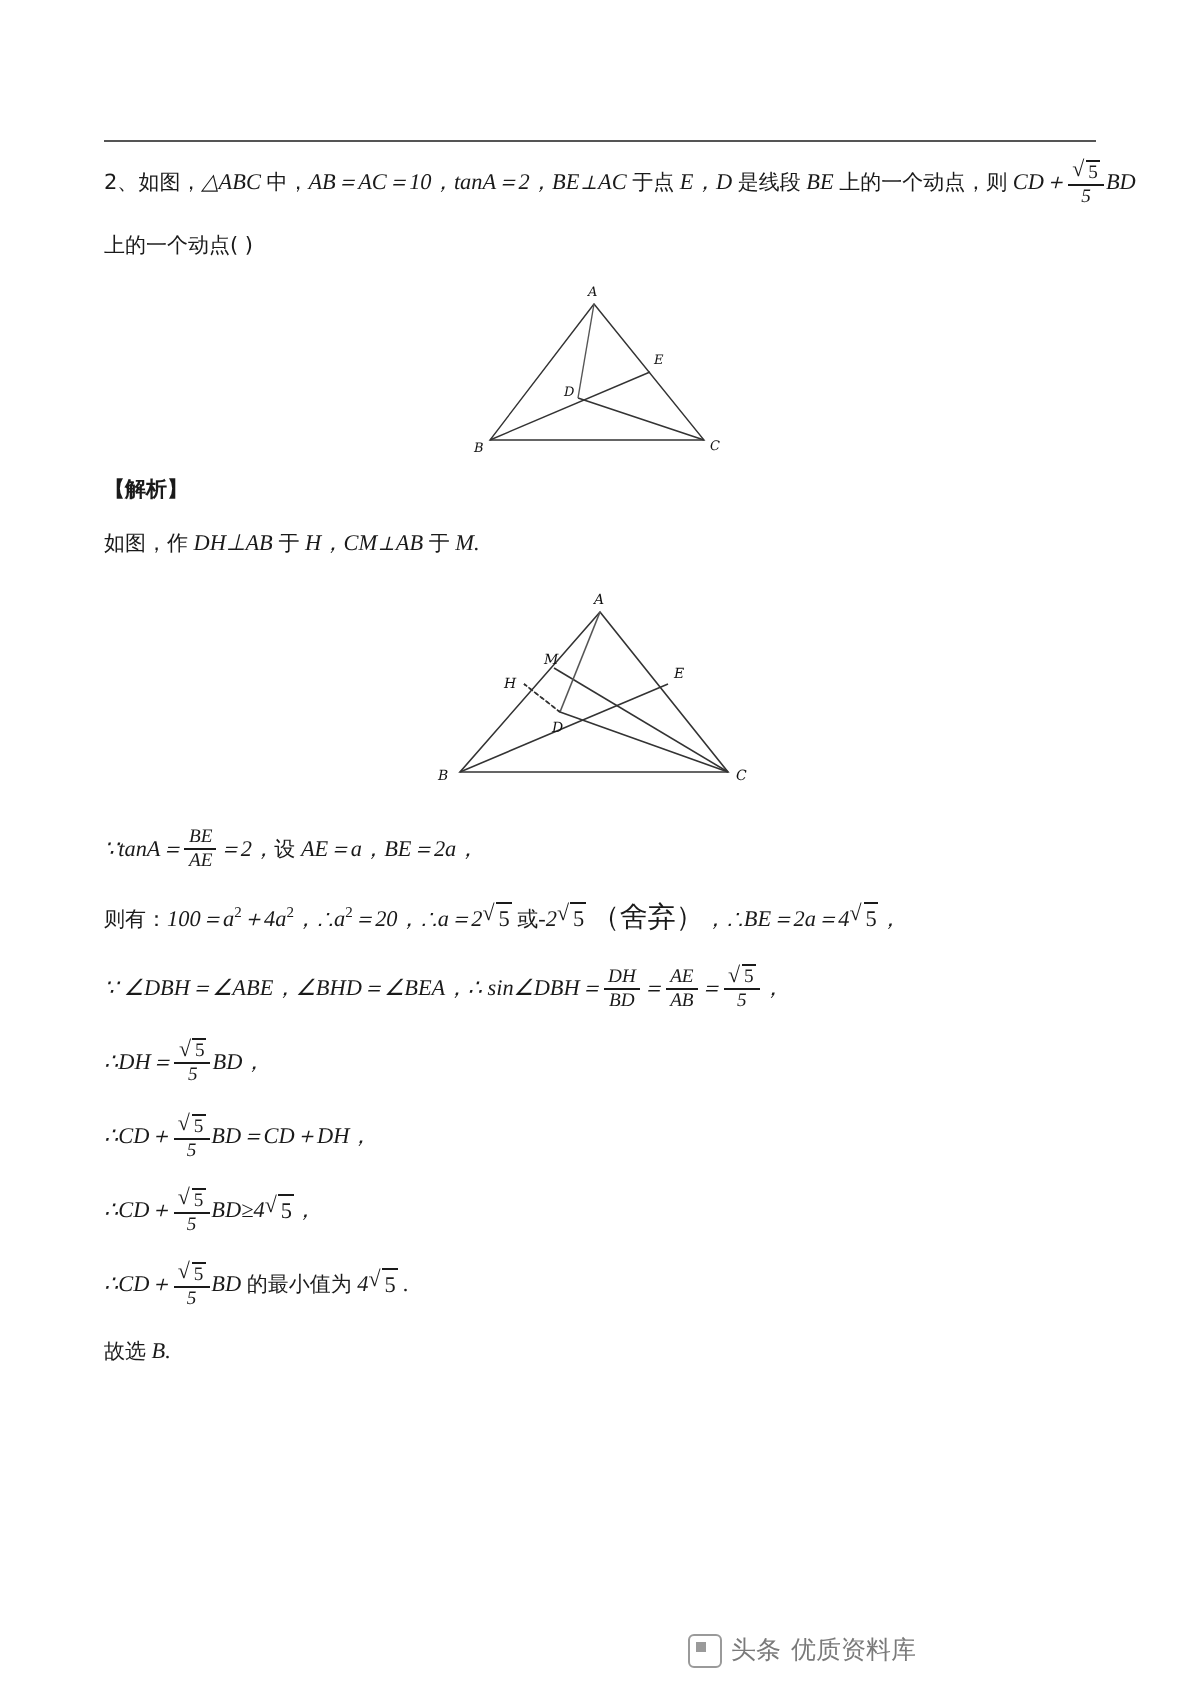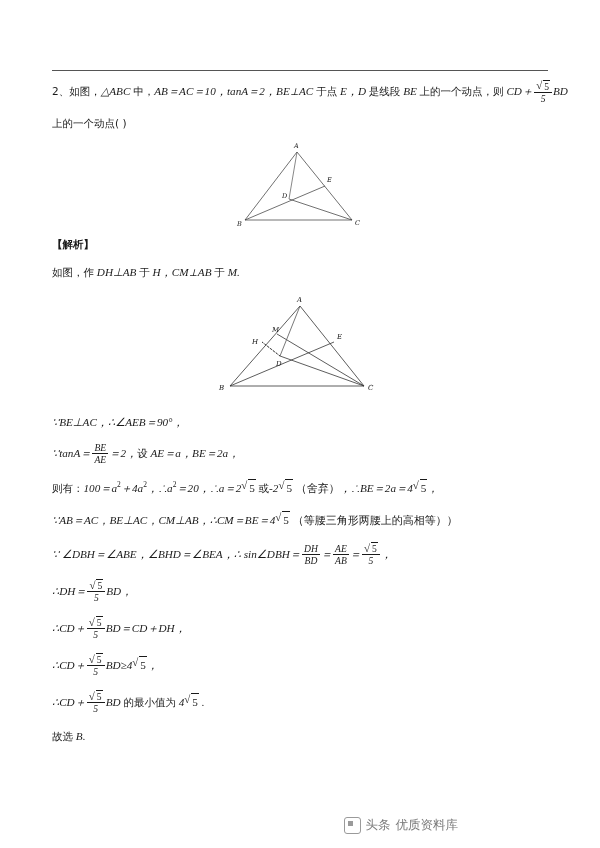--- a/index.html
+++ b/index.html
@@ -35,21 +35,21 @@
     width: 500px;
   }
   .line {
     font-size: 11.2px;
     line-height: 1.45;
     margin: 0 0 13px 0;
     white-space: nowrap;
     font-style: italic;
   }
   .cn { font-family: "DejaVu Sans", sans-serif; font-style: normal; font-size: 10.5px; }
-  .cnmini { font-family: Liberation Mono, monospace; font-style: normal; font-size: 11px; }
+  .cnmini { font-family: Liberation Serif, serif; font-style: normal; font-size: 14px; }
   .mi { font-style: italic; }
   
   .frac {
     display: inline-block;
     vertical-align: middle;
     text-align: center;
     font-size: 9.6px;
     line-height: 1.15;
     margin: 0 1px;
     position: relative;
@@ -188,35 +188,29 @@
           <text x="80" y="38">M</text>
           <text x="145" y="45">E</text>
           <text x="60" y="50">H</text>
           <text x="84" y="72">D</text>
           <text x="27" y="96">B</text>
           <text x="176" y="96">C</text>
         </g>
       </svg>
     </div>
 
-    <div class="line">
-      ∵<span class="mi">BE</span>⊥<span class="mi">AC</span>，∴∠<span class="mi">AEB</span>＝90°，
-    </div>
 
     <div class="line">
       ∵<span class="mi">tanA</span>＝<span class="frac"><span class="num"><span class="mi">BE</span></span><span class="den"><span class="mi">AE</span></span></span>＝2，<span class="cn">设</span> <span class="mi">AE</span>＝<span class="mi">a</span>，<span class="mi">BE</span>＝2<span class="mi">a</span>，
     </div>
 
     <div class="line">
       <span class="cn">则有：</span>100＝<span class="mi">a</span><span class="sup">2</span>＋4<span class="mi">a</span><span class="sup">2</span>，∴<span class="mi">a</span><span class="sup">2</span>＝20，∴<span class="mi">a</span>＝2<span class="sqrt"><span class="rad">5</span></span> <span class="cn">或</span>-2<span class="sqrt"><span class="rad">5</span></span> <span class="cnmini">（舍弃）</span>，∴<span class="mi">BE</span>＝2<span class="mi">a</span>＝4<span class="sqrt"><span class="rad">5</span></span>，
     </div>
 
-    <div class="line">
-      ∵<span class="mi">AB</span>＝<span class="mi">AC</span>，<span class="mi">BE</span>⊥<span class="mi">AC</span>，<span class="mi">CM</span>⊥<span class="mi">AB</span>，∴<span class="mi">CM</span>＝<span class="mi">BE</span>＝4<span class="sqrt"><span class="rad">5</span></span> <span class="cnmini">（等腰三角形两腰上的高相等））</span>
-    </div>
 
     <div class="line">
       ∵ ∠<span class="mi">DBH</span>＝∠<span class="mi">ABE</span>，∠<span class="mi">BHD</span>＝∠<span class="mi">BEA</span>，∴ sin∠<span class="mi">DBH</span>＝<span class="frac"><span class="num"><span class="mi">DH</span></span><span class="den"><span class="mi">BD</span></span></span>＝<span class="frac"><span class="num"><span class="mi">AE</span></span><span class="den"><span class="mi">AB</span></span></span>＝<span class="frac"><span class="num"><span class="sqrt"><span class="rad">5</span></span></span><span class="den">5</span></span>，
     </div>
 
     <div class="line">
       ∴<span class="mi">DH</span>＝<span class="frac"><span class="num"><span class="sqrt"><span class="rad">5</span></span></span><span class="den">5</span></span><span class="mi">BD</span>，
     </div>
 
     <div class="line">

